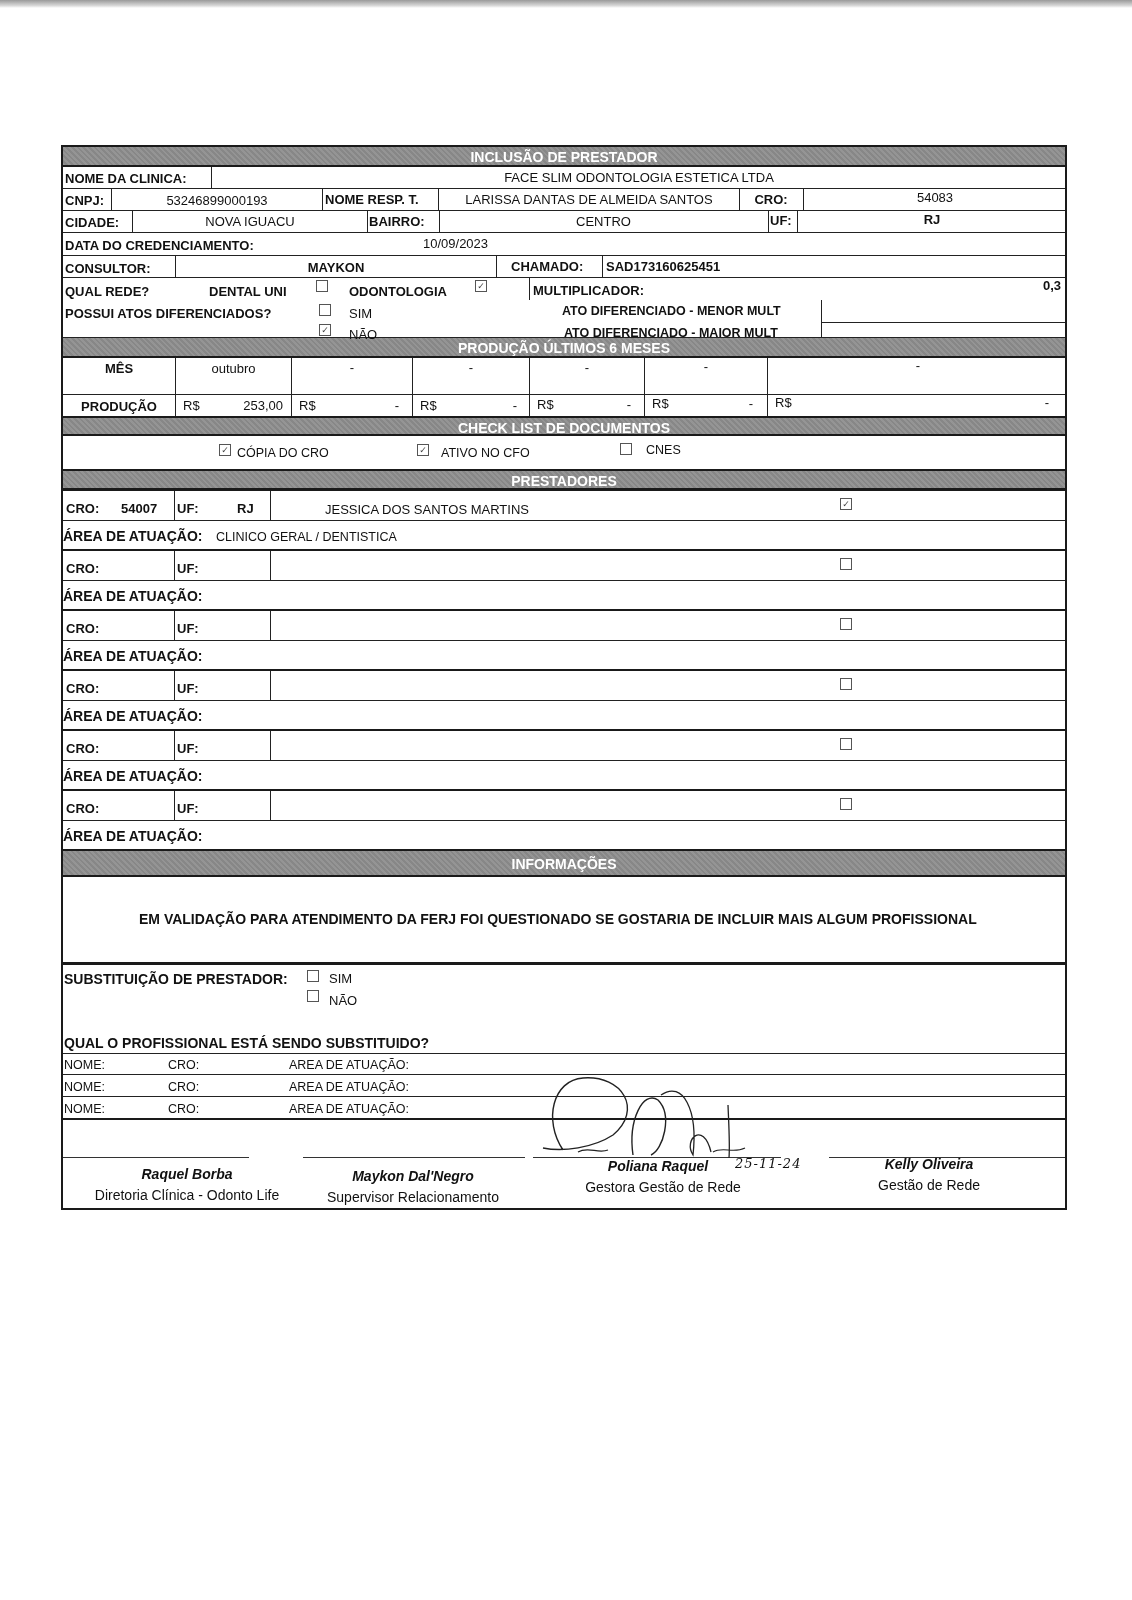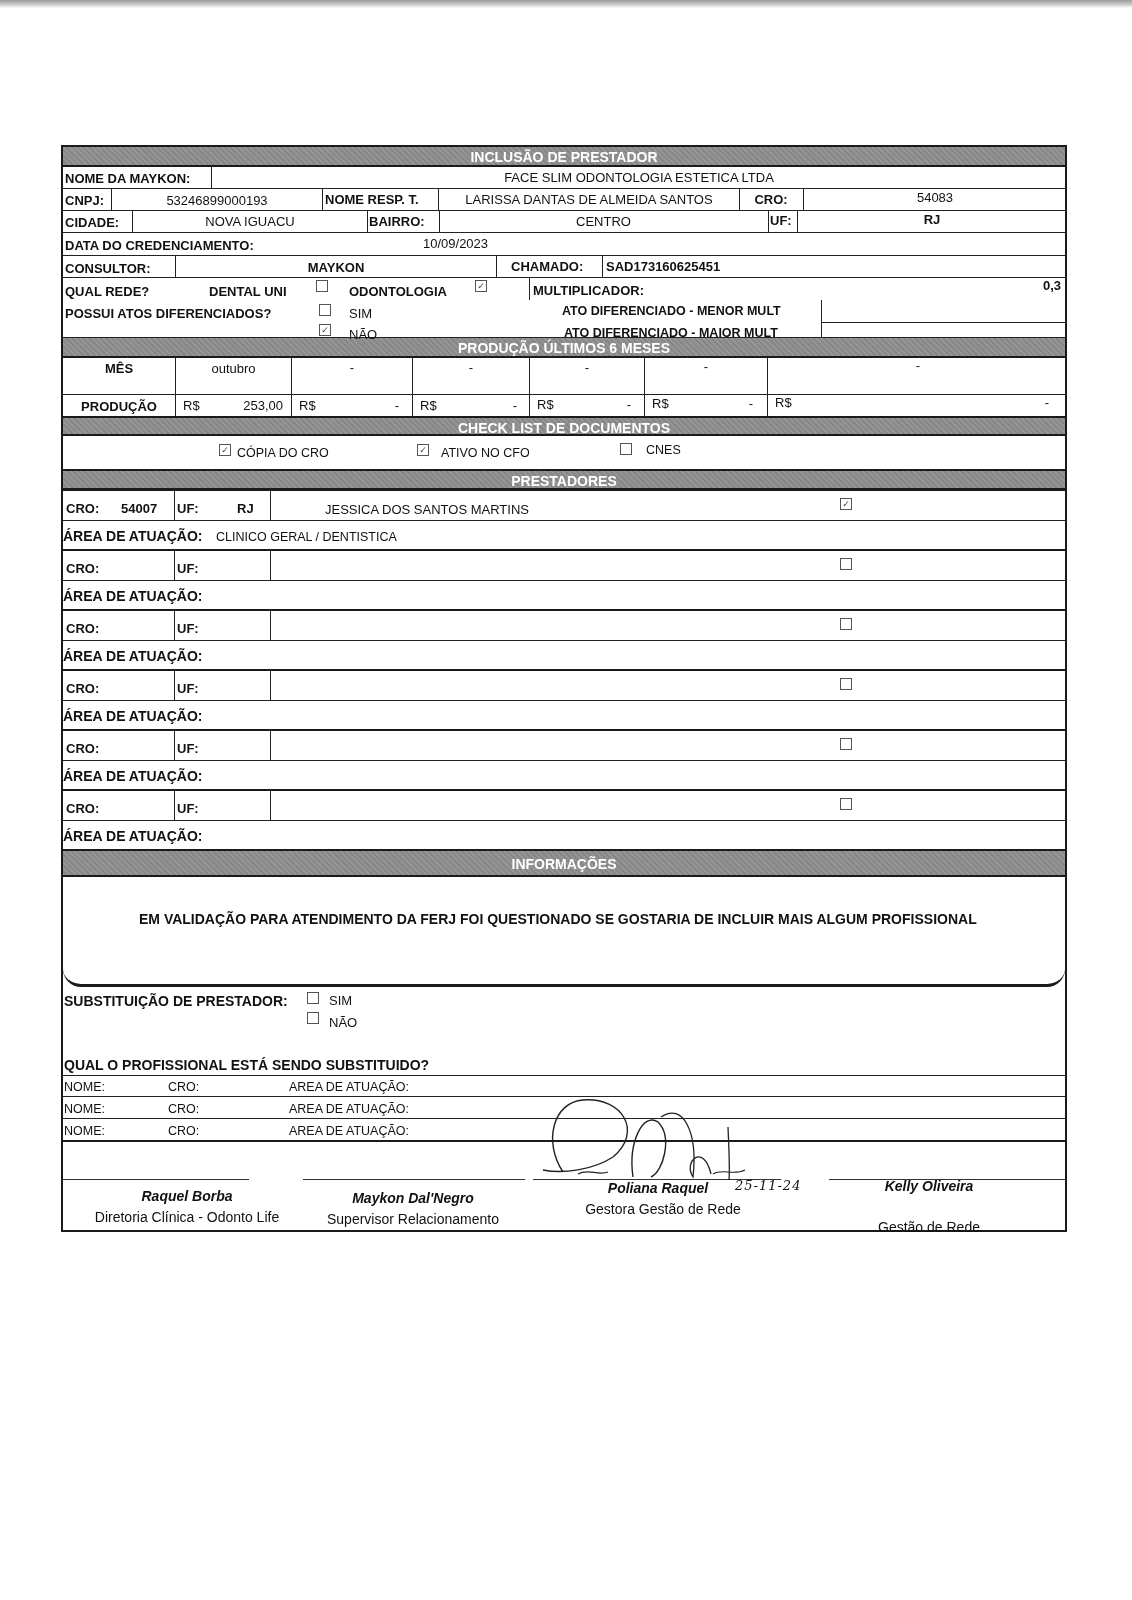--- a/index.html
+++ b/index.html
@@ -41,21 +41,21 @@
 </head>
 <body>
 
 <div class="scan-top"></div>
 
 <div class="form">
 
   <div class="band">INCLUSÃO DE PRESTADOR</div>
 
   <div class="row" style="height:22px;">
-    <span class="abs bold" style="left:2px;top:4px;">NOME DA MAYKON:</span>
+    <span class="abs bold" style="left:2px;top:4px;">NOME DA CLINICA:</span>
     <div class="vline" style="left:148px;"></div>
     <span class="abs center" style="left:150px;width:852px;top:3px;">FACE SLIM ODONTOLOGIA ESTETICA LTDA</span>
   </div>
 
   <div class="row" style="height:22px;">
     <span class="abs bold" style="left:2px;top:4px;">CNPJ:</span>
     <div class="vline" style="left:48px;"></div>
     <span class="abs center" style="left:50px;width:208px;top:4px;">53246899000193</span>
     <div class="vline" style="left:259px;"></div>
     <span class="abs bold" style="left:262px;top:3px;">NOME RESP. T.</span>
@@ -265,21 +265,21 @@
       <span class="abs" style="left:262px;top:11px;"></span>
       <span class="cb" style="left:777px;top:7px;"></span>
     </div>
     <div class="row" style="height:30px;border-bottom:2px solid #1a1a1a;">
       <span class="abs bold" style="left:0px;top:7px;font-size:14px;">ÁREA DE ATUAÇÃO:</span>
       <span class="abs small" style="left:153px;top:9px;"></span>
     </div>
   </div>
 
   <div class="band" style="height:26px;line-height:26px;">INFORMAÇÕES</div>
-  <div class="row" style="height:110px;border-bottom:3px solid #1a1a1a;border-radius:18px;">
+  <div class="row" style="height:88px;border-bottom:3px solid #1a1a1a;">
     <span class="abs bold" style="left:76px;top:34px;font-size:14px;">EM VALIDAÇÃO PARA ATENDIMENTO DA FERJ FOI QUESTIONADO SE GOSTARIA DE INCLUIR MAIS ALGUM PROFISSIONAL</span>
   </div>
 
   <div class="row" style="height:88px;border-bottom:none;">
     <span class="abs bold" style="left:1px;top:6px;font-size:14px;">SUBSTITUIÇÃO DE PRESTADOR:</span>
     <span class="cb" style="left:244px;top:5px;"></span>
     <span class="abs" style="left:266px;top:6px;">SIM</span>
     <span class="cb" style="left:244px;top:25px;"></span>
     <span class="abs" style="left:266px;top:28px;">NÃO</span>
     <span class="abs bold" style="left:1px;top:70px;font-size:14px;">QUAL O PROFISSIONAL ESTÁ SENDO SUBSTITUIDO?</span>
@@ -316,16 +316,16 @@
       <path d="M128,35 C150,20 165,50 160,95 C150,80 170,60 178,92" fill="none" stroke="#222" stroke-width="1.3"></path>
       <path d="M195,45 C196,70 197,85 196,98" fill="none" stroke="#222" stroke-width="1.3"></path>
       <path d="M45,92 C55,86 65,94 75,90 M180,92 C190,86 200,94 212,88" fill="none" stroke="#222" stroke-width="1.2"></path>
     </svg>
     <div class="sig-name" style="left:520px;width:150px;top:38px;">Poliana Raquel</div>
     <div class="abs" style="left:672px;top:36px;font-family:'DejaVu Serif',serif;font-style:italic;font-size:13px;letter-spacing:1px;">25-11-24</div>
     <div class="sig-role" style="left:480px;width:240px;top:59px;">Gestora Gestão de Rede</div>
 
     <div class="sig-line" style="left:766px;width:236px;top:37px;"></div>
     <div class="sig-name" style="left:766px;width:200px;top:36px;">Kelly Oliveira</div>
-    <div class="sig-role" style="left:766px;width:200px;top:57px;margin-top:20px;">Gestão de Rede</div>
+    <div class="sig-role" style="left:766px;width:200px;top:57px;">Gestão de Rede</div>
   </div>
 
 </div>
 
 </body></html>

